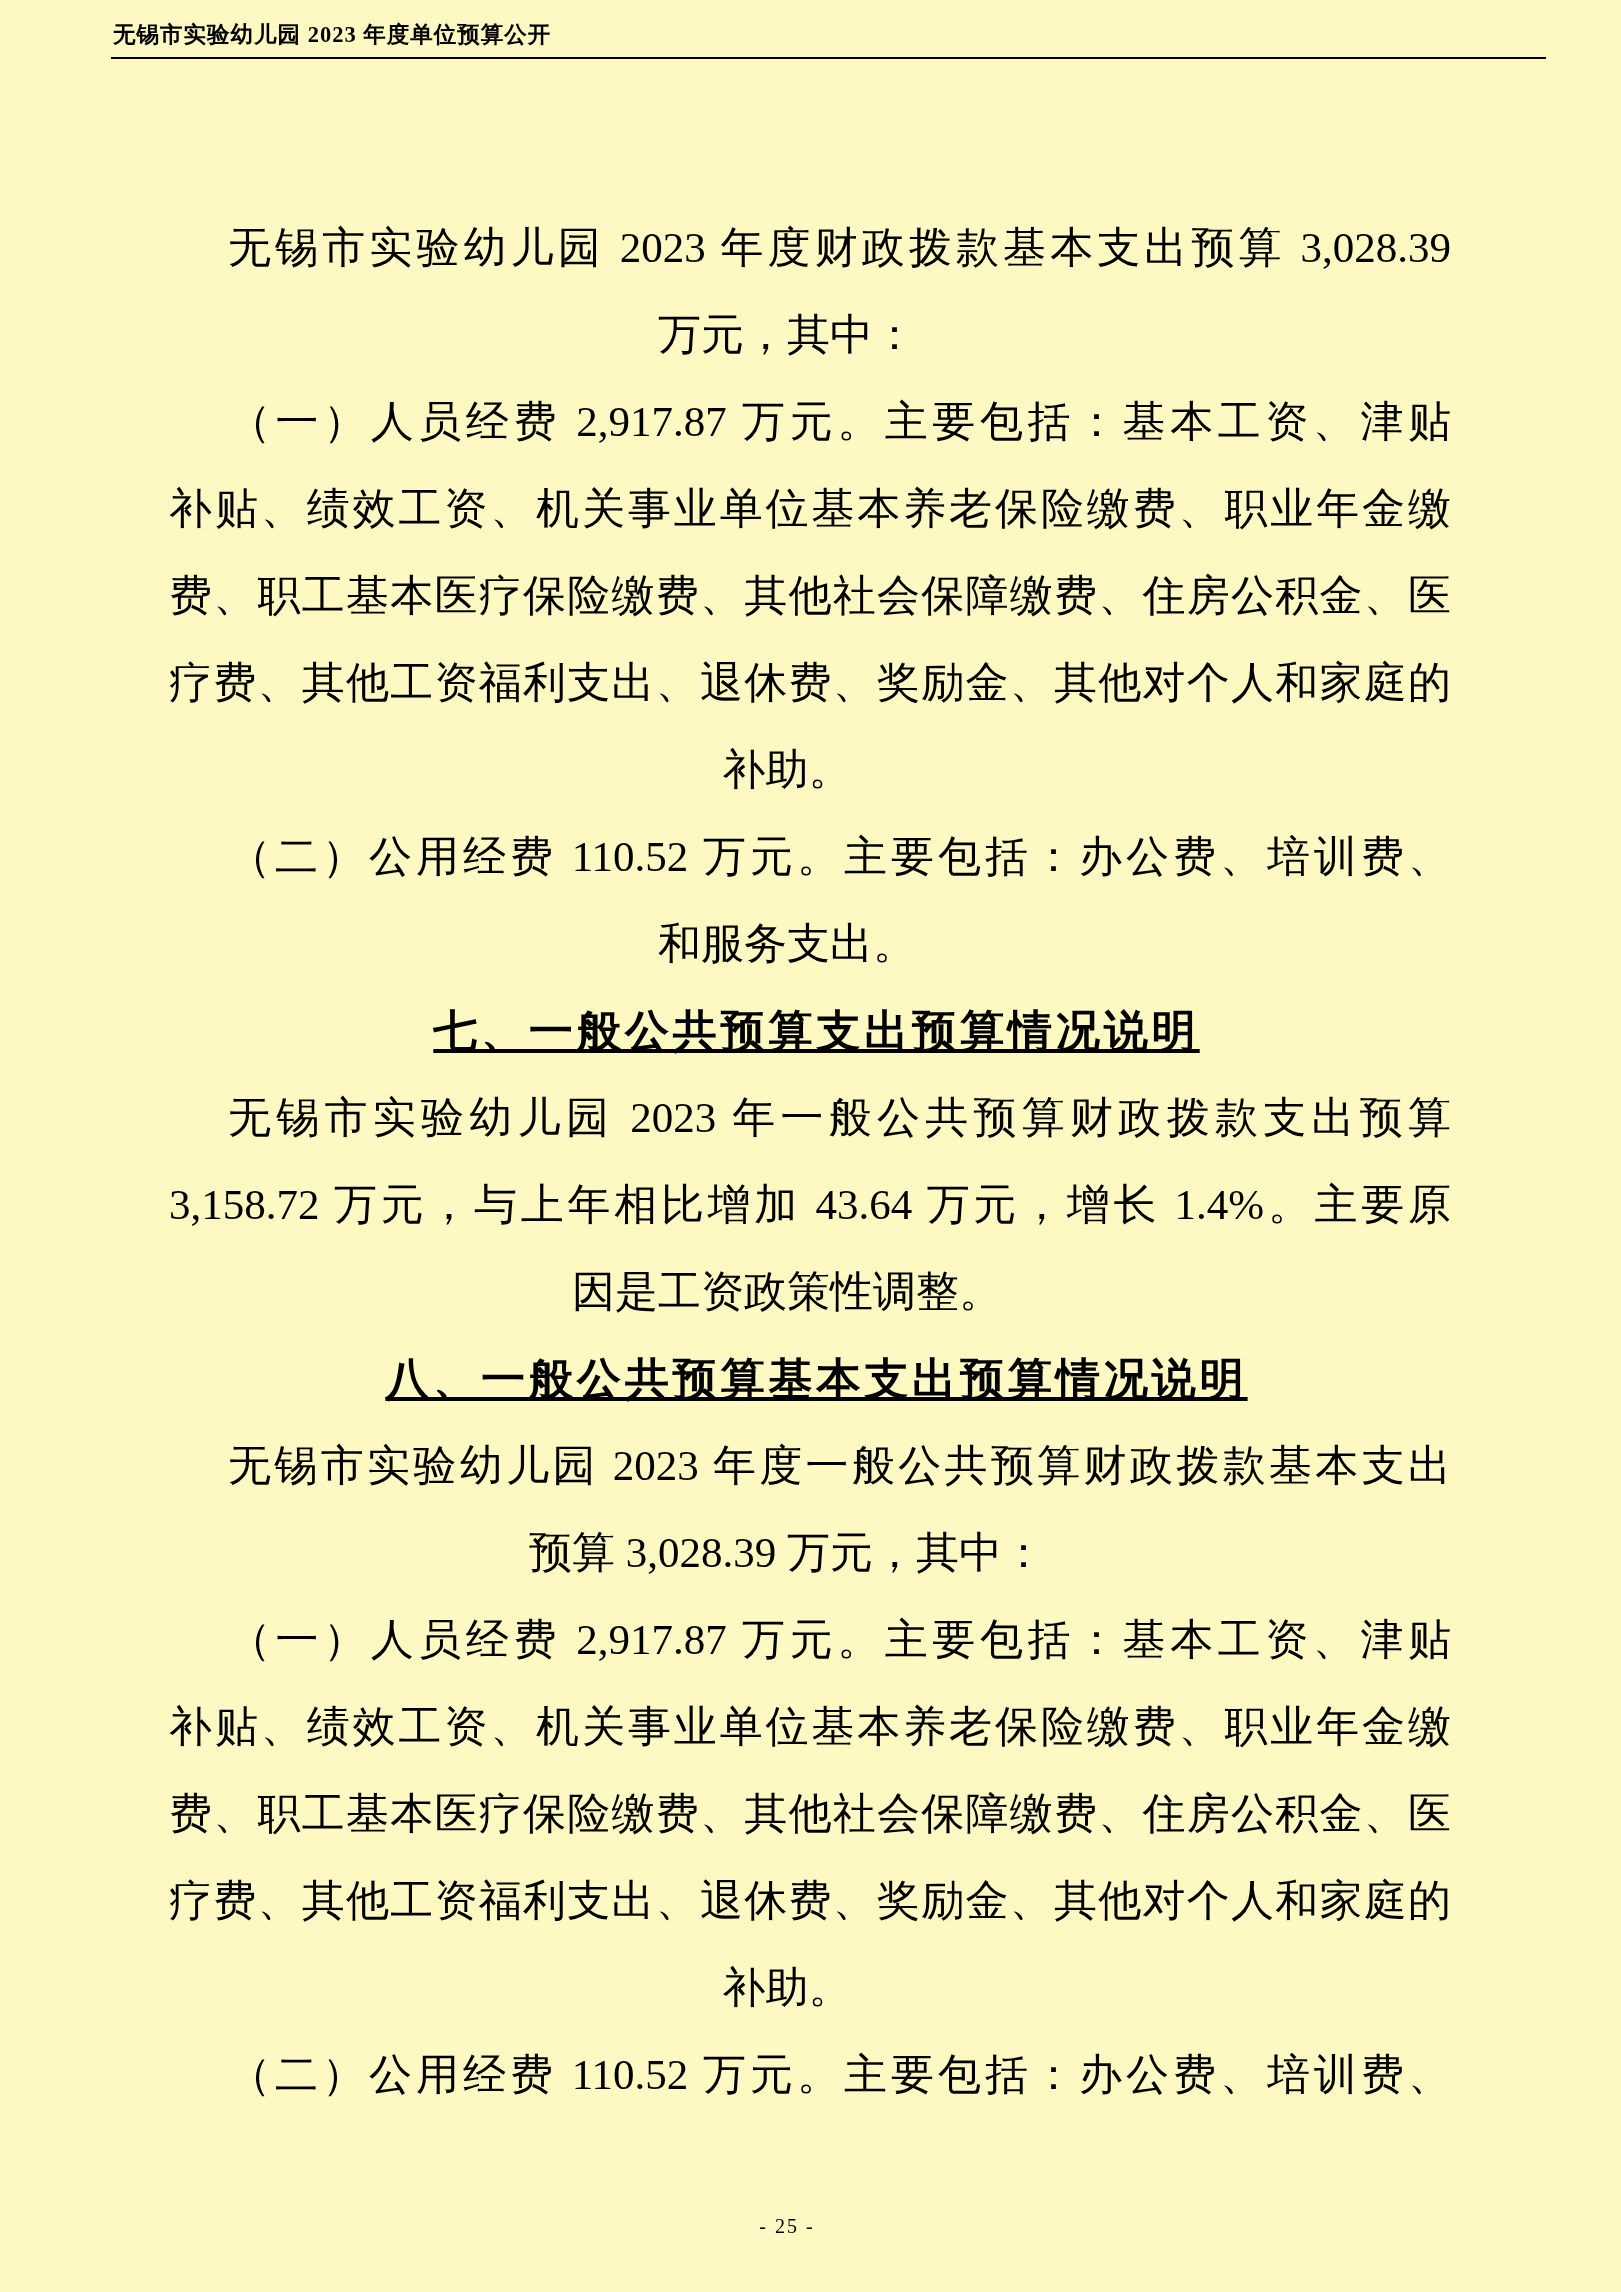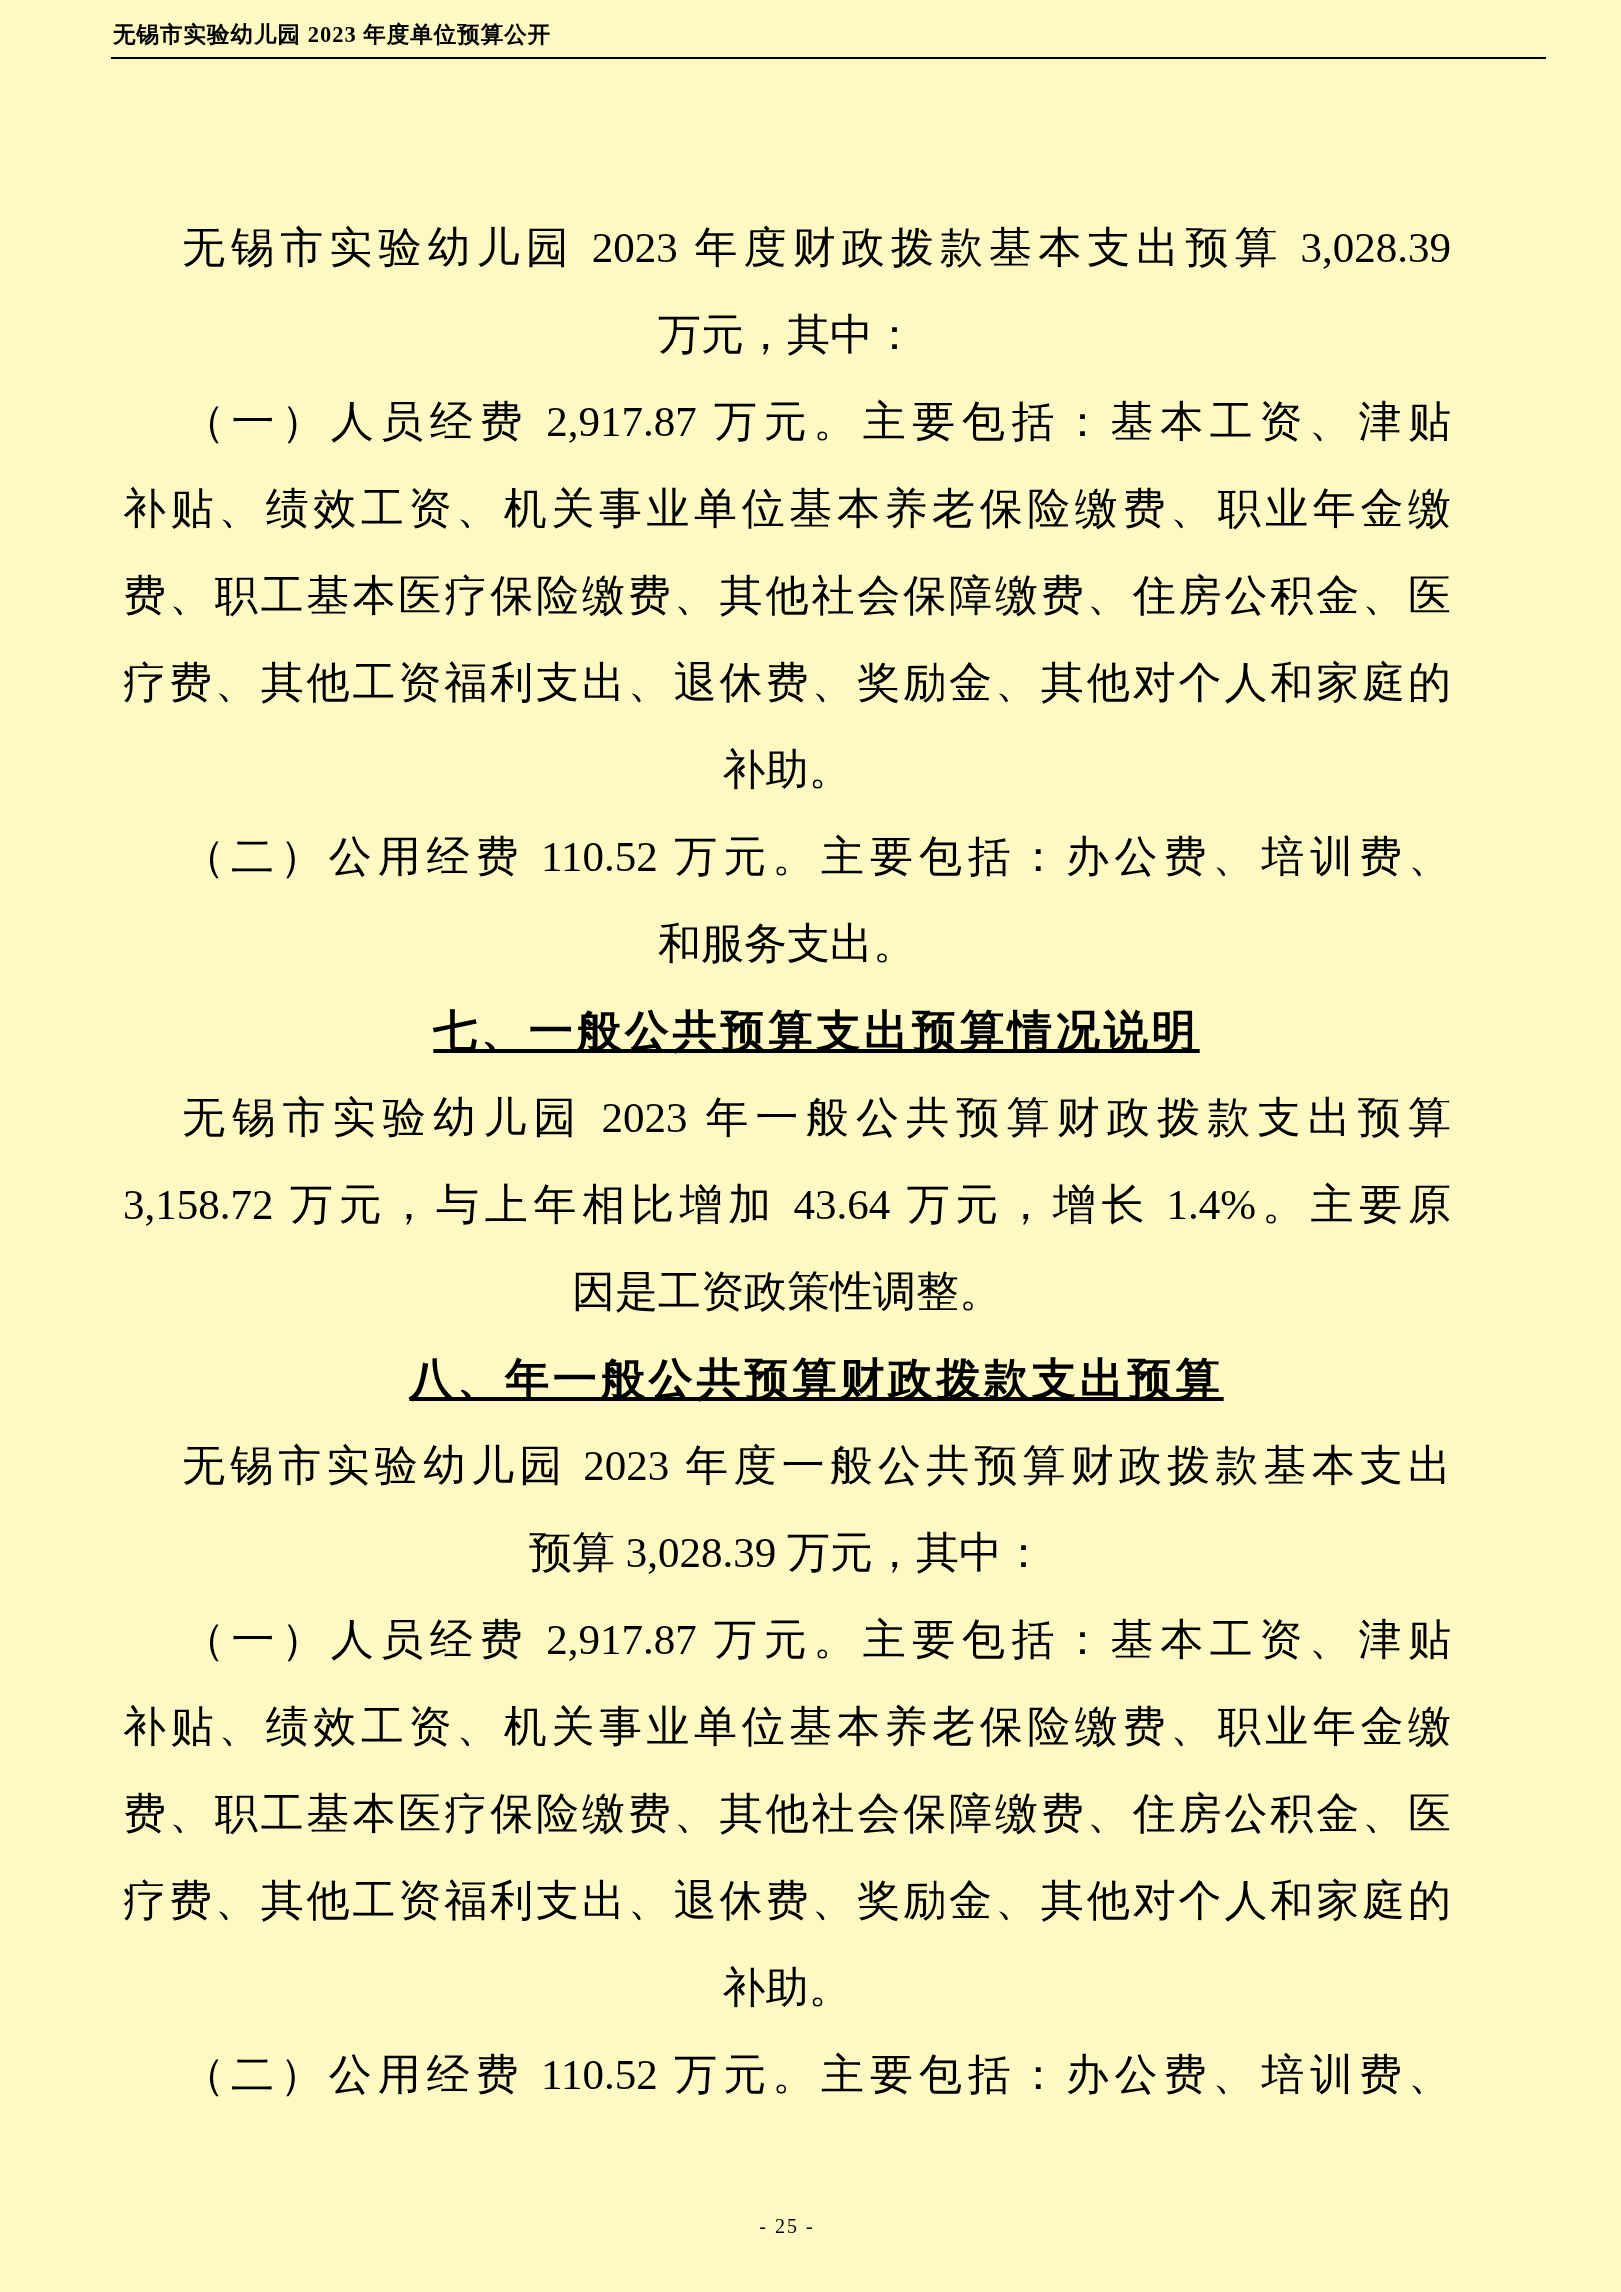--- a/index.html
+++ b/index.html
@@ -48,20 +48,21 @@
     height: 87px;
     overflow: visible;
     white-space: nowrap;
     text-align: center;
   }
   .line.fill {
     white-space: normal;
     text-align: justify;
     text-align-last: justify;
     text-justify: inter-character;
+    margin-left: 46px;
   }
   .line.indent { text-indent: 59px; }
   .line.bold {
     font-family: "Liberation Sans", "DejaVu Sans", sans-serif;
     font-weight: bold;
     font-size: 44px;
     letter-spacing: 3.9px;
     text-decoration: underline;
   }
   
@@ -91,21 +92,21 @@
       <div class="line fill">补贴、绩效工资、机关事业单位基本养老保险缴费、职业年金缴</div>
       <div class="line fill">费、职工基本医疗保险缴费、其他社会保障缴费、住房公积金、医</div>
       <div class="line fill">疗费、其他工资福利支出、退休费、奖励金、其他对个人和家庭的</div>
       <div class="line">补助。</div>
       <div class="line fill indent">（二）公用经费 110.52 万元。主要包括：办公费、培训费、</div>
       <div class="line">和服务支出。</div>
       <div class="line indent bold">七、一般公共预算支出预算情况说明</div>
       <div class="line fill indent">无锡市实验幼儿园 2023 年一般公共预算财政拨款支出预算</div>
       <div class="line fill">3,158.72 万元，与上年相比增加 43.64 万元，增长 1.4%。主要原</div>
       <div class="line">因是工资政策性调整。</div>
-      <div class="line indent bold">八、年一般公共预算财政拨款支出预算</div>
+      <div class="line indent bold">八、一般公共预算基本支出预算情况说明</div>
       <div class="line fill indent">无锡市实验幼儿园 2023 年度一般公共预算财政拨款基本支出</div>
       <div class="line">预算 3,028.39 万元，其中：</div>
       <div class="line fill indent">（一）人员经费 2,917.87 万元。主要包括：基本工资、津贴</div>
       <div class="line fill">补贴、绩效工资、机关事业单位基本养老保险缴费、职业年金缴</div>
       <div class="line fill">费、职工基本医疗保险缴费、其他社会保障缴费、住房公积金、医</div>
       <div class="line fill">疗费、其他工资福利支出、退休费、奖励金、其他对个人和家庭的</div>
       <div class="line">补助。</div>
       <div class="line fill indent">（二）公用经费 110.52 万元。主要包括：办公费、培训费、</div>
     </div>
 

